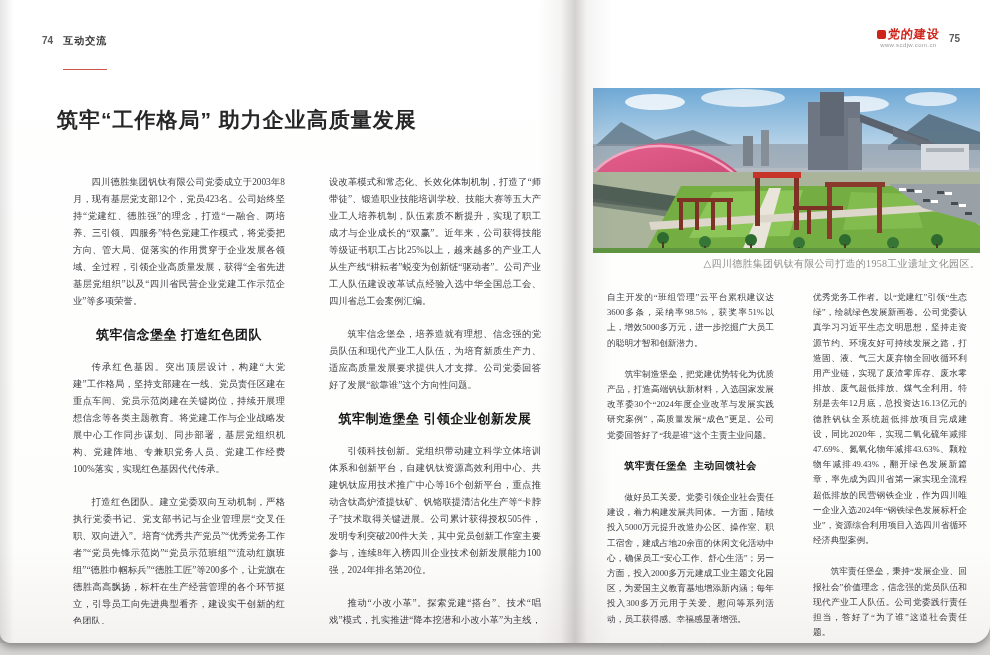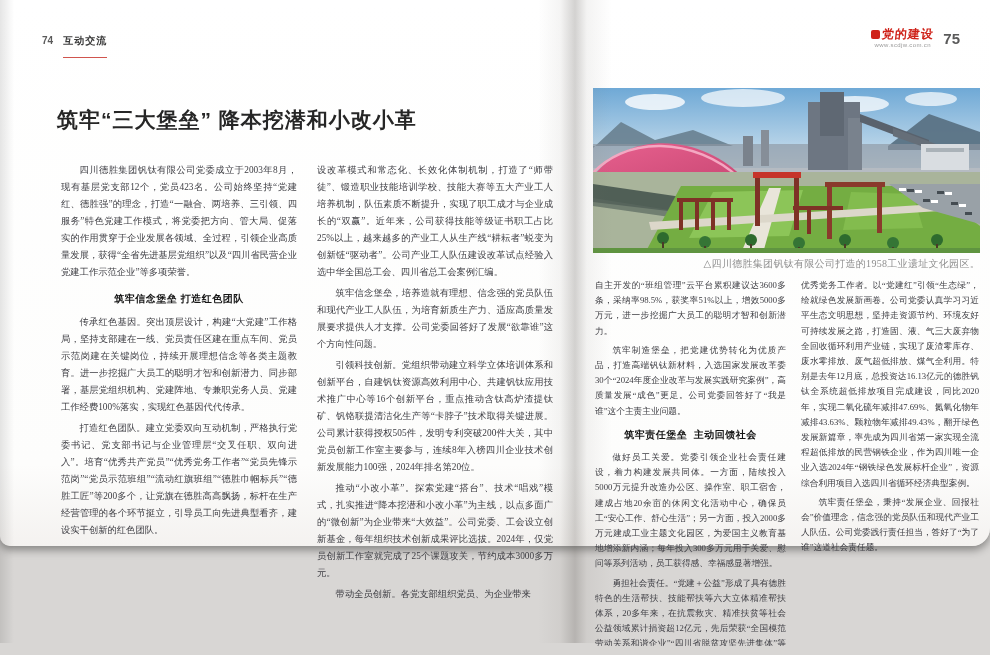--- a/index.html
+++ b/index.html
@@ -2,71 +2,71 @@
 <html><head>
 <meta charset="utf-8">
 <style>
   html,body{margin:0;padding:0;}
   body{
     width:990px;height:655px;overflow:hidden;position:relative;
     background:#d8d6d4;
     font-family:"Liberation Serif","DejaVu Serif",serif;
   }
   .spread{
-    position:absolute;left:0;top:0;width:990px;height:546px;
+    position:absolute;left:0;top:0;width:990px;height:643px;
     background:linear-gradient(180deg,#ffffff 0%,#fdfdfc 85%,#f4f2f0 100%);
     border-radius:0 0 18px 10px;
     box-shadow:0 4px 9px rgba(0,0,0,.38);
   }
   .gutter{
     position:absolute;left:538px;top:0;width:74px;height:643px;pointer-events:none;
     background:linear-gradient(90deg,rgba(0,0,0,0) 0%,rgba(110,104,98,.07) 30%,rgba(85,80,75,.26) 50%,rgba(110,104,98,.08) 66%,rgba(0,0,0,0) 100%);
   }
   .left-edge{
     position:absolute;left:0;top:0;width:14px;height:643px;pointer-events:none;
     background:linear-gradient(90deg,rgba(0,0,0,.10),rgba(0,0,0,0));
   }
   
   .hdr-left{position:absolute;left:42px;top:34px;display:flex;align-items:baseline;gap:10px;}
   .hdr-pagenum{font-family:"Liberation Sans",sans-serif;font-size:10px;font-weight:bold;color:#5a5a5a;}
   .hdr-section{
     font-family:"Liberation Sans",sans-serif;font-size:10px;font-weight:bold;color:#3a3a3a;
-    border-bottom:1.5px solid #d0544e;padding-bottom:9px;letter-spacing:1px;
+    border-bottom:1.5px solid #d0544e;padding-bottom:21px;letter-spacing:1px;
   }
   .hdr-right{position:absolute;right:30px;top:28px;display:flex;align-items:center;gap:9px;}
   .logo-block{display:flex;flex-direction:column;align-items:center;line-height:1;}
   .logo-row{display:flex;align-items:center;gap:2px;}
   .logo-seal{width:9px;height:9px;background:#cf2219;border-radius:2px;display:inline-block;}
   .logo-name{
     font-family:"Liberation Serif",serif;font-size:12px;font-weight:bold;color:#cf2219;
     transform:skewX(-6deg);letter-spacing:1px;
   }
   .logo-url{font-family:"Liberation Sans",sans-serif;font-size:6px;color:#9a9a9a;margin-top:2px;letter-spacing:.4px;}
-  .hdr-pagenum-r{font-family:"Liberation Sans",sans-serif;font-size:15px;font-weight:bold;color:#5a5a5a;}
+  .hdr-pagenum-r{font-family:"Liberation Sans",sans-serif;font-size:10px;font-weight:bold;color:#5a5a5a;}
   
   .article-title{
     position:absolute;left:57px;top:92px;width:480px;
     font-family:"Liberation Sans",sans-serif;font-size:21px;font-weight:bold;color:#262626;
     letter-spacing:1px;
   }
   
   .col{position:absolute;color:#3c3c42;overflow:hidden;}
   .col-l{top:158px;width:244px;height:466px;font-size:9.3px;line-height:17px;}
   #l-col1{left:57px;}
   #l-col2{left:313px;}
   .col-r{top:274px;width:199px;height:372px;font-size:8.7px;line-height:15.2px;}
   #r-col1{left:591px;}
   #r-col2{left:797px;width:186px;}
-  .para{margin:4px;text-indent:2em;text-align:justify;}
+  .para{margin:16px;text-indent:2em;text-align:justify;}
   .para.no-indent{text-indent:0;}
   .col-heading{
     font-family:"Liberation Sans",sans-serif;font-weight:bold;color:#161616;
     text-align:center;margin:9px 0 7px;letter-spacing:.5px;
   }
-  .col-l .col-heading{font-size:10px;}
+  .col-l .col-heading{font-size:13px;}
   .col-r .col-heading{font-size:10px;font-family:Liberation Mono, monospace;}
   .end-mark{
     display:inline-block;width:8px;height:8px;background:#c4281e;margin-left:3px;
     vertical-align:baseline;
   }
   
   .photo-frame{position:absolute;left:593px;top:88px;width:387px;height:165px;overflow:hidden;}
   .photo-caption{
     position:absolute;left:593px;top:257px;width:387px;text-align:right;
     font-size:10px;color:#8e8e8e;letter-spacing:.3px;
@@ -86,31 +86,32 @@
     <div class="logo-block">
       <div class="logo-row">
         <span class="logo-seal"></span>
         <span class="logo-name">党的建设</span>
       </div>
       <span class="logo-url">www.scdjw.com.cn</span>
     </div>
     <span class="hdr-pagenum-r">75</span>
   </div>
 
-  <h1 class="article-title">筑牢“三大堡垒” 降本挖潜和小改小革</h1>
+  <h1 class="article-title">筑牢“工作格局” 助力企业高质量发展</h1>
 
   <div class="col col-l" id="l-col1">
       <p class="para">四川德胜集团钒钛有限公司党委成立于2003年8月，现有基层党支部12个，党员423名。公司始终坚持“党建红、德胜强”的理念，打造“一融合、两培养、三引领、四服务”特色党建工作模式，将党委把方向、管大局、促落实的作用贯穿于企业发展各领域、全过程，引领企业高质量发展，获得“全省先进基层党组织”以及“四川省民营企业党建工作示范企业”等多项荣誉。</p>
       <h3 class="col-heading">筑牢信念堡垒 打造红色团队</h3>
-      <p class="para">传承红色基因。突出顶层设计，构建“大党建”工作格局，坚持支部建在一线、党员责任区建在重点车间、党员示范岗建在关键岗位，持续开展理想信念等各类主题教育。进一步挖掘广大员工的聪明才智和创新潜力、同步部署，基层党组织机构、党建阵地、专兼职党务人员、党建工作经费100%落实，实现红色基因代代传承。</p>
+      <p class="para">传承红色基因。突出顶层设计，构建“大党建”工作格局，坚持支部建在一线、党员责任区建在重点车间、党员示范岗建在关键岗位，持续开展理想信念等各类主题教育。将党建工作与企业战略发展中心工作同步谋划、同步部署，基层党组织机构、党建阵地、专兼职党务人员、党建工作经费100%落实，实现红色基因代代传承。</p>
       <p class="para">打造红色团队。建立党委双向互动机制，严格执行党委书记、党支部书记与企业管理层“交叉任职、双向进入”。培育“优秀共产党员”“优秀党务工作者”“党员先锋示范岗”“党员示范班组”“流动红旗班组”“德胜巾帼标兵”“德胜工匠”等200多个，让党旗在德胜高高飘扬，标杆在生产经营管理的各个环节挺立，引导员工向先进典型看齐，建设实干创新的红色团队。</p>
     </div>
   <div class="col col-l" id="l-col2">
       <p class="para no-indent">设改革模式和常态化、长效化体制机制，打造了“师带徒”、锻造职业技能培训学校、技能大赛等五大产业工人培养机制，队伍素质不断提升，实现了职工成才与企业成长的“双赢”。近年来，公司获得技能等级证书职工占比25%以上，越来越多的产业工人从生产线“耕耘者”蜕变为创新链“驱动者”。公司产业工人队伍建设改革试点经验入选中华全国总工会、四川省总工会案例汇编。</p>
       <p class="para">筑牢信念堡垒，培养造就有理想、信念强的党员队伍和现代产业工人队伍，为培育新质生产力、适应高质量发展要求提供人才支撑。公司党委回答好了发展“欲靠谁”这个方向性问题。</p>
+      <h3 class="col-heading">筑牢制造堡垒 引领企业创新发展</h3>
       <p class="para">引领科技创新。党组织带动建立科学立体培训体系和创新平台，自建钒钛资源高效利用中心、共建钒钛应用技术推广中心等16个创新平台，重点推动含钛高炉渣提钛矿、钒铬联提清洁化生产等“卡脖子”技术取得关键进展。公司累计获得授权505件，发明专利突破200件大关，其中党员创新工作室主要参与，连续8年入榜四川企业技术创新发展能力100强，2024年排名第20位。</p>
       <p class="para">推动“小改小革”。探索党建“搭台”、技术“唱戏”模式，扎实推进“降本挖潜和小改小革”为主线，以点多面广的“微创新”为企业带来“大效益”。公司党委、工会设立创新基金，每年组织技术创新成果评比选拔。2024年，仅党员创新工作室就完成了25个课题攻关，节约成本3000多万元。</p>
       <p class="para">带动全员创新。各党支部组织党员、为企业带来</p>
     </div>
 
   <div class="photo-frame">
     <svg width="387" height="165" viewBox="0 0 387 165" xmlns="http://www.w3.org/2000/svg">
       <defs>
         <linearGradient id="sky" x1="0" y1="0" x2="0" y2="1">
           <stop offset="0" stop-color="#6fa9d6"></stop>

